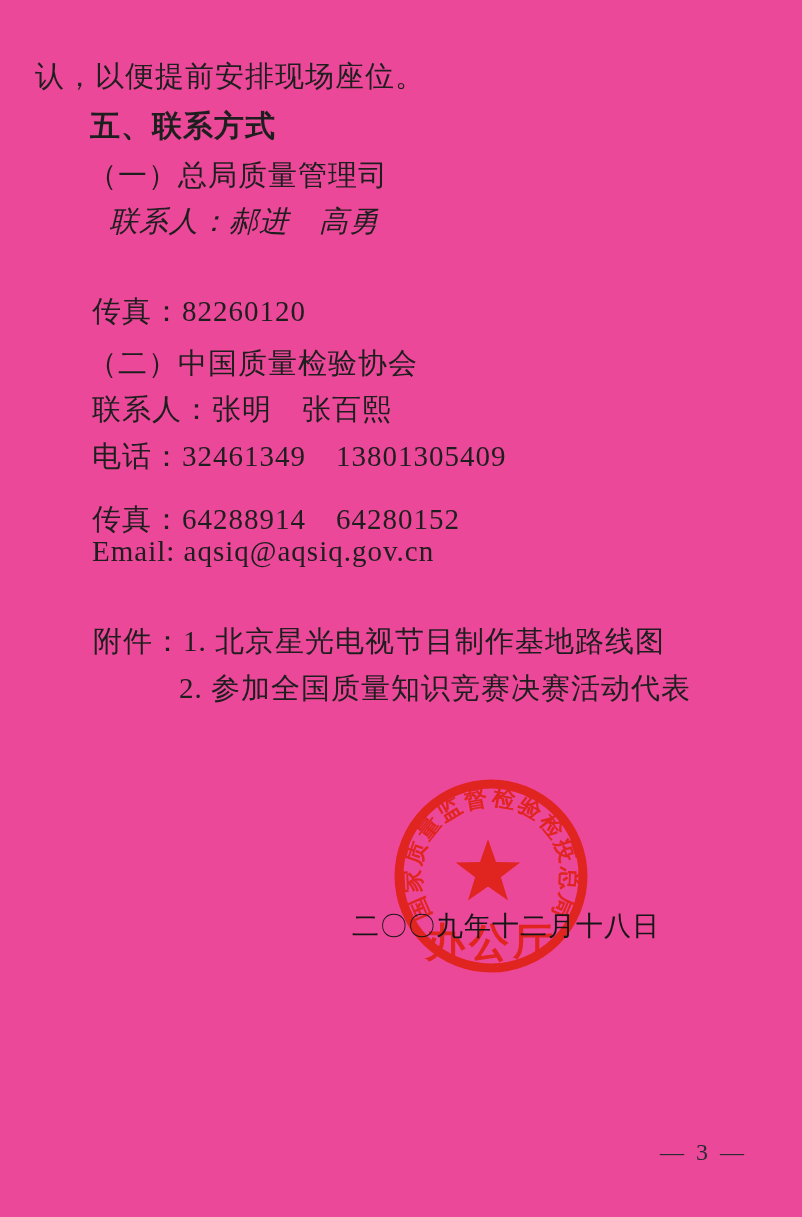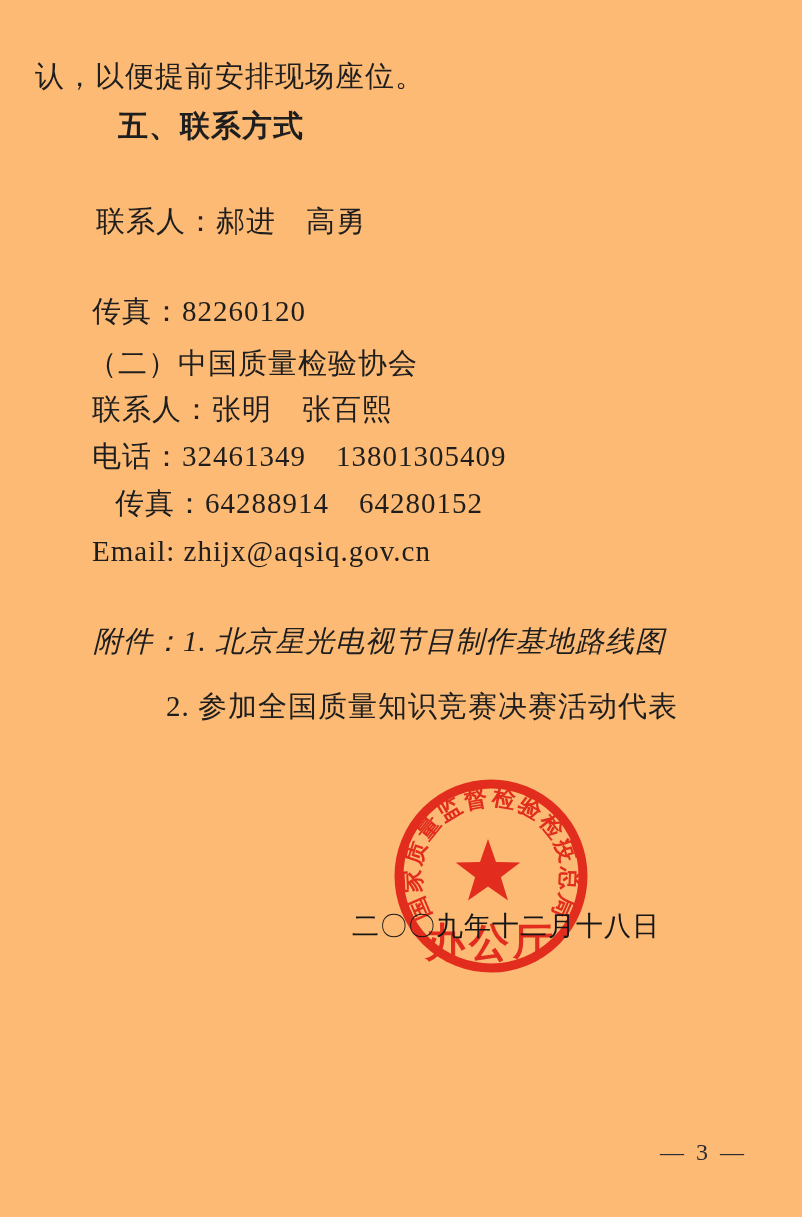--- a/index.html
+++ b/index.html
@@ -4,52 +4,51 @@
 <style>
   html, body {
     margin: 0;
     padding: 0;
     background: #e9e9e9;
   }
   .page {
     position: relative;
     width: 802px;
     height: 1217px;
-    background: #fdba74;
+    background: #ec4899;
     overflow: hidden;
     font-family: "Liberation Serif", "DejaVu Serif", serif;
     color: #1e1e1e;
     margin: 0 auto;
   }
   .line {
     position: absolute;
     font-size: 29px;
     letter-spacing: 1px;
     white-space: pre;
     line-height: 1.1;
   }
   .heading {
     font-family: "Liberation Sans", "DejaVu Sans", sans-serif;
     font-weight: bold;
     font-size: 30px;
-    margin-left: 28px;
   }
   .l0  { left: 35px;  top: 61px; }
   .l1  { left: 90px;  top: 109px; }
   .l2  { left: 88px;  top: 160px; }
-  .l3  { left: 96px;  top: 206px; }
+  .l3  { left: 109px;  top: 206px; font-style: italic; }
   .l4  { left: 92px;  top: 253px; }
   .l5  { left: 92px;  top: 296px; }
   .l6  { left: 88px;  top: 348px; }
   .l7  { left: 92px;  top: 394px; }
   .l8  { left: 92px;  top: 441px; }
-  .l9  { left: 92px;  top: 488px; margin-left: 23px; }
+  .l9  { left: 92px;  top: 504px; }
   .l10 { left: 92px;  top: 536px; }
-  .l11 { left: 93px;  top: 626px; font-style: italic; }
-  .l12 { left: 166px; top: 673px; margin-top: 18px; }
+  .l11 { left: 93px;  top: 626px; }
+  .l12 { left: 179px; top: 673px; }
   .seal {
     position: absolute;
     left: 391px;
     top: 776px;
     width: 200px;
     height: 200px;
     z-index: 1;
     opacity: 0.93;
   }
   .seal svg { display: block; }
@@ -73,27 +72,28 @@
     white-space: pre;
   }
 </style>
 </head>
 <body>
 
 <div class="page">
 
   <div class="line l0">认，以便提前安排现场座位。</div>
   <div class="line l1 heading">五、联系方式</div>
+  <div class="line l2">（一）总局质量管理司</div>
   <div class="line l3">联系人：郝进　高勇</div>
   <div class="line l5">传真：82260120</div>
   <div class="line l7">联系人：张明　张百熙</div>
   <div class="line l6">（二）中国质量检验协会</div>
   <div class="line l8">电话：32461349　13801305409</div>
   <div class="line l9">传真：64288914　64280152</div>
-  <div class="line l10">Email: zhijx@aqsiq.gov.cn</div>
+  <div class="line l10">Email: aqsiq@aqsiq.gov.cn</div>
   <div class="line l11">附件：1. 北京星光电视节目制作基地路线图</div>
   <div class="line l12">2. 参加全国质量知识竞赛决赛活动代表</div>
 
   <div class="seal">
     <svg width="200" height="200" viewBox="0 0 200 200" xmlns="http://www.w3.org/2000/svg">
       <defs>
         <path id="sealArc" d="M 41.8 140.7 A 71 71 0 1 1 158.2 140.7" fill="none"></path>
       </defs>
       <circle cx="100" cy="100" r="92" fill="none" stroke="#e02318" stroke-width="9"></circle>
       <text font-size="23" letter-spacing="2.5" fill="#e02318" font-family="Liberation Sans, DejaVu Sans, sans-serif" font-weight="bold">

